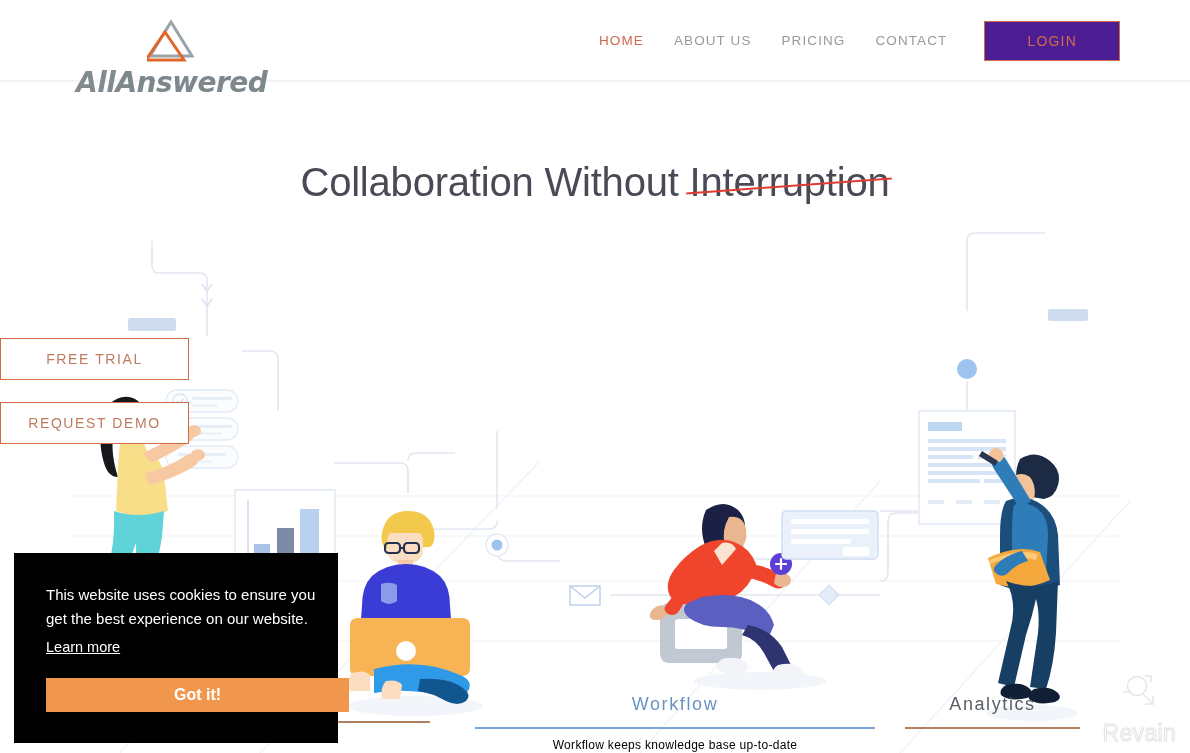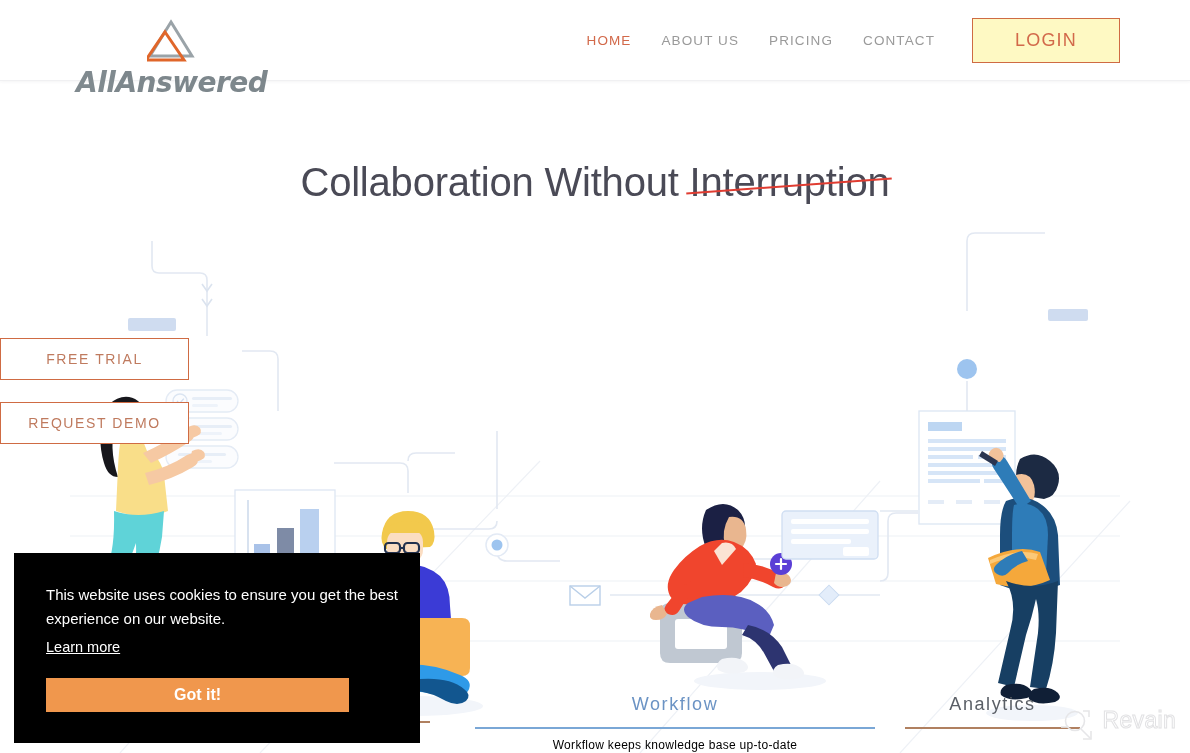--- a/index.html
+++ b/index.html
@@ -41,23 +41,23 @@
     font-size: 13.5px; letter-spacing: 1.1px;
     color: #9a9a9a; text-decoration: none;
     padding: 0 15px; cursor: pointer;
     font-family: "Liberation Sans", sans-serif;
     white-space: nowrap;
   }
   .nav-link.active { color: #d2694a; }
   .login-btn {
     margin-left: 22px;
     border: 1.6px solid #cf6b43;
-    background: #fef9c3;
+    background: #4c1d95;
     color: #d2694a;
-    font-size: 18px; letter-spacing: 1.2px;
+    font-size: 14px; letter-spacing: 1.2px;
     padding: 11px 42px;
     cursor: pointer;
     font-family: "Liberation Sans", sans-serif;
     white-space: nowrap;
   }
 
   .hero-title {
     position: absolute; top: 160px; left: 0; width: 1190px;
     text-align: center;
     font-size: 40px; font-weight: 400; color: #4a4a56;
@@ -109,21 +109,21 @@
   .feat-rule { height: 2px; background: #7aa7d6; }
   .feat-rule.tan { background: #b08060; height: 1.5px; }
   .feat-desc {
     margin-top: 9px; font-size: 12px; color: #000000;
     letter-spacing: 0.3px; font-family: "Liberation Sans", sans-serif;
   }
 
   
   .cookie {
     position: absolute; left: 14px; top: 553px;
-    width: 406px; height: 190px;
+    width: 324px; height: 190px;
     background: #000000; z-index: 60;
     padding: 30px 16px 0 32px;
   }
   .cookie-text {
     color: #ffffff; font-size: 15px; line-height: 24px;
     font-family: "Liberation Sans", sans-serif;
   }
   .cookie-link {
     display: inline-block; margin-top: 8px;
     color: #ffffff; font-size: 14.5px; text-decoration: underline;
@@ -132,21 +132,21 @@
   .cookie-btn {
     display: block; margin-top: 22px; width: 303px; height: 34px;
     background: #f0974d; border: none; color: #ffffff;
     font-size: 16px; font-weight: bold; cursor: pointer;
     font-family: "Liberation Sans", sans-serif;
   }
 
   
   .watermark {
     position: absolute; right: 14px; bottom: 6px;
-    display: flex; align-items: flex-start; gap: 8px; z-index: 55;
+    display: flex; align-items: center; gap: 8px; z-index: 55; flex-direction: column;
   }
   .wm-text {
     font-size: 23px; color: #ffffff; letter-spacing: 0.3px;
     font-family: "Liberation Sans", sans-serif;
     -webkit-text-stroke: 1px #e2e2e4;
   }
 </style>
 </head>
 <body>
 

